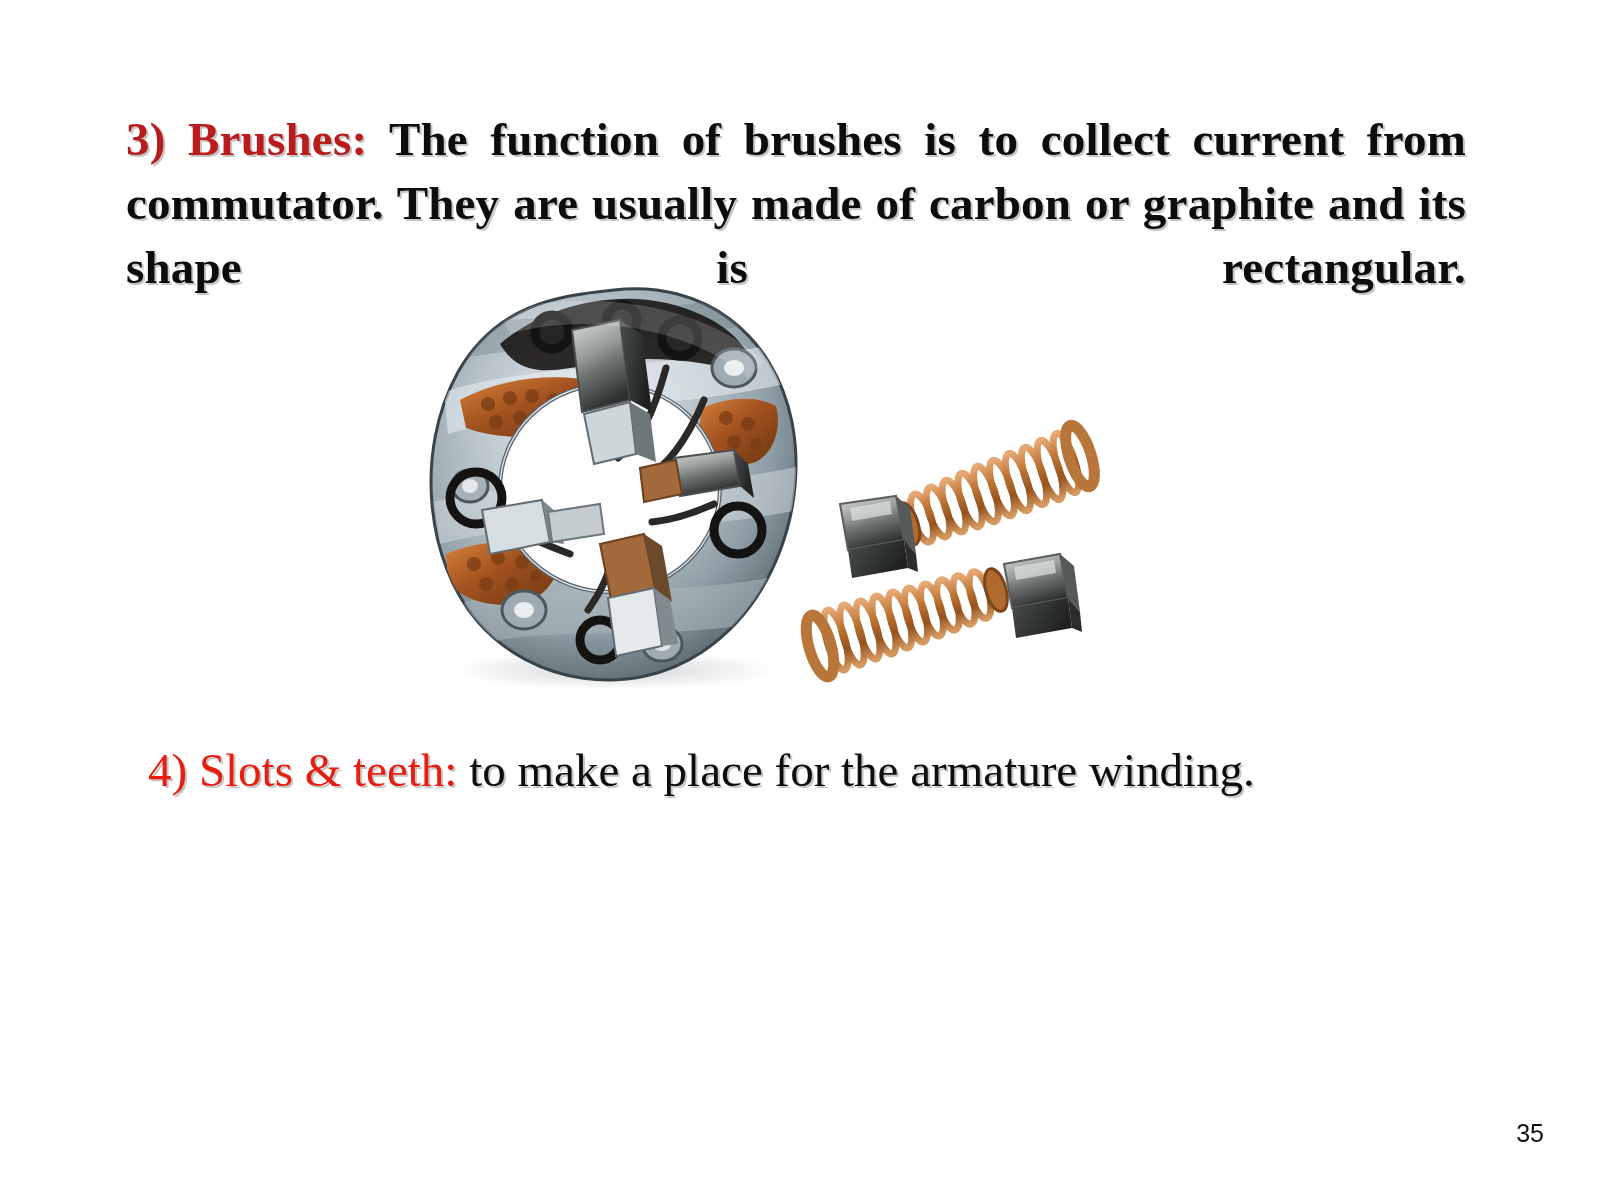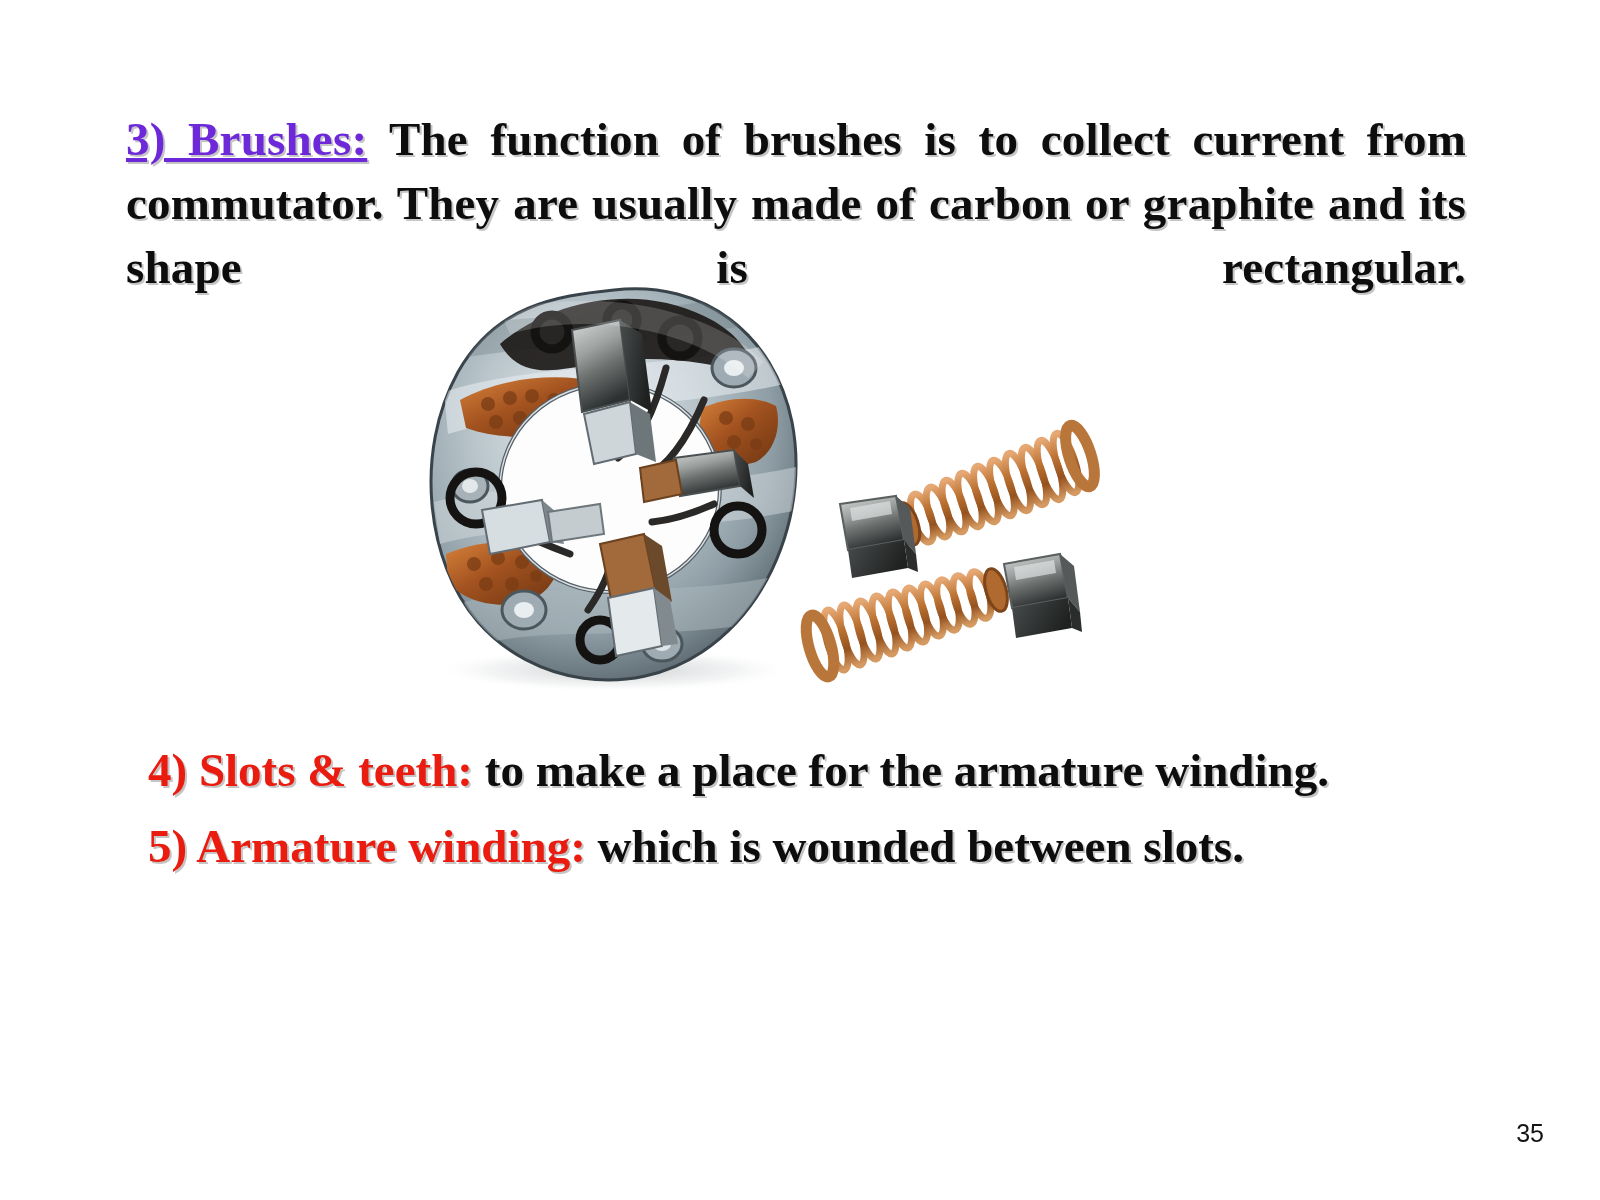--- a/index.html
+++ b/index.html
@@ -30,22 +30,21 @@
     text-align: justify;
     text-justify: inter-word;
     font-size: 47px;
     line-height: 64px;
     font-weight: bold;
     color: #0d0d0d;
     text-shadow: 2px 2px 0 rgba(150,150,150,0.55);
     letter-spacing: 0.2px;
   }
   .para-3 .lead {
-    color: #6d28d9;
-    text-decoration: underline;
+    color: #b91c1c;
   }
   .para-3 .body-txt { color: #0d0d0d; }
 
   
   .para-3::after {
     content: "";
     display: inline-block;
     width: 100%;
   }
 
@@ -59,21 +58,21 @@
   }
   .figure svg { display: block; }
 
   
   .bullet {
     position: absolute;
     left: 148px;
     width: 1330px;
     font-size: 47px;
     line-height: 56px;
-    font-weight: bold;
+    font-weight: normal;
     color: #0d0d0d;
     text-shadow: 2px 2px 0 rgba(150,150,150,0.55);
     white-space: nowrap;
   }
   .bullet .lead { color: #ea1c10; }
   #bullet-4 { top: 742px; }
   #bullet-5 { top: 818px; }
 
   
   .page-number {
@@ -304,17 +303,16 @@
           <path d="M656 282 L 670 294 L 676 340 L 664 326 Z" fill="#55595a"></path>
           <path d="M664 326 L 676 340 L 678 360 L 668 356 Z" fill="#2b2d2d"></path>
           <path d="M610 295 L 650 288 L 652 301 L 612 308 Z" fill="#e3e7e6" opacity="0.65"></path>
         </g>
       </g>
     </svg>
   </div>
 
   <div class="bullet" id="bullet-4"><span class="lead">4) Slots &amp; teeth:</span><span> to make a place for the armature winding.</span></div>
 
-  <div class="bullet" id="bullet-5"><span class="lead">5) Armature winding:</span><span> which is wounded between slots.</span></div>
 
   <div class="page-number">35</div>
 
 </div>
 
 </body></html>

